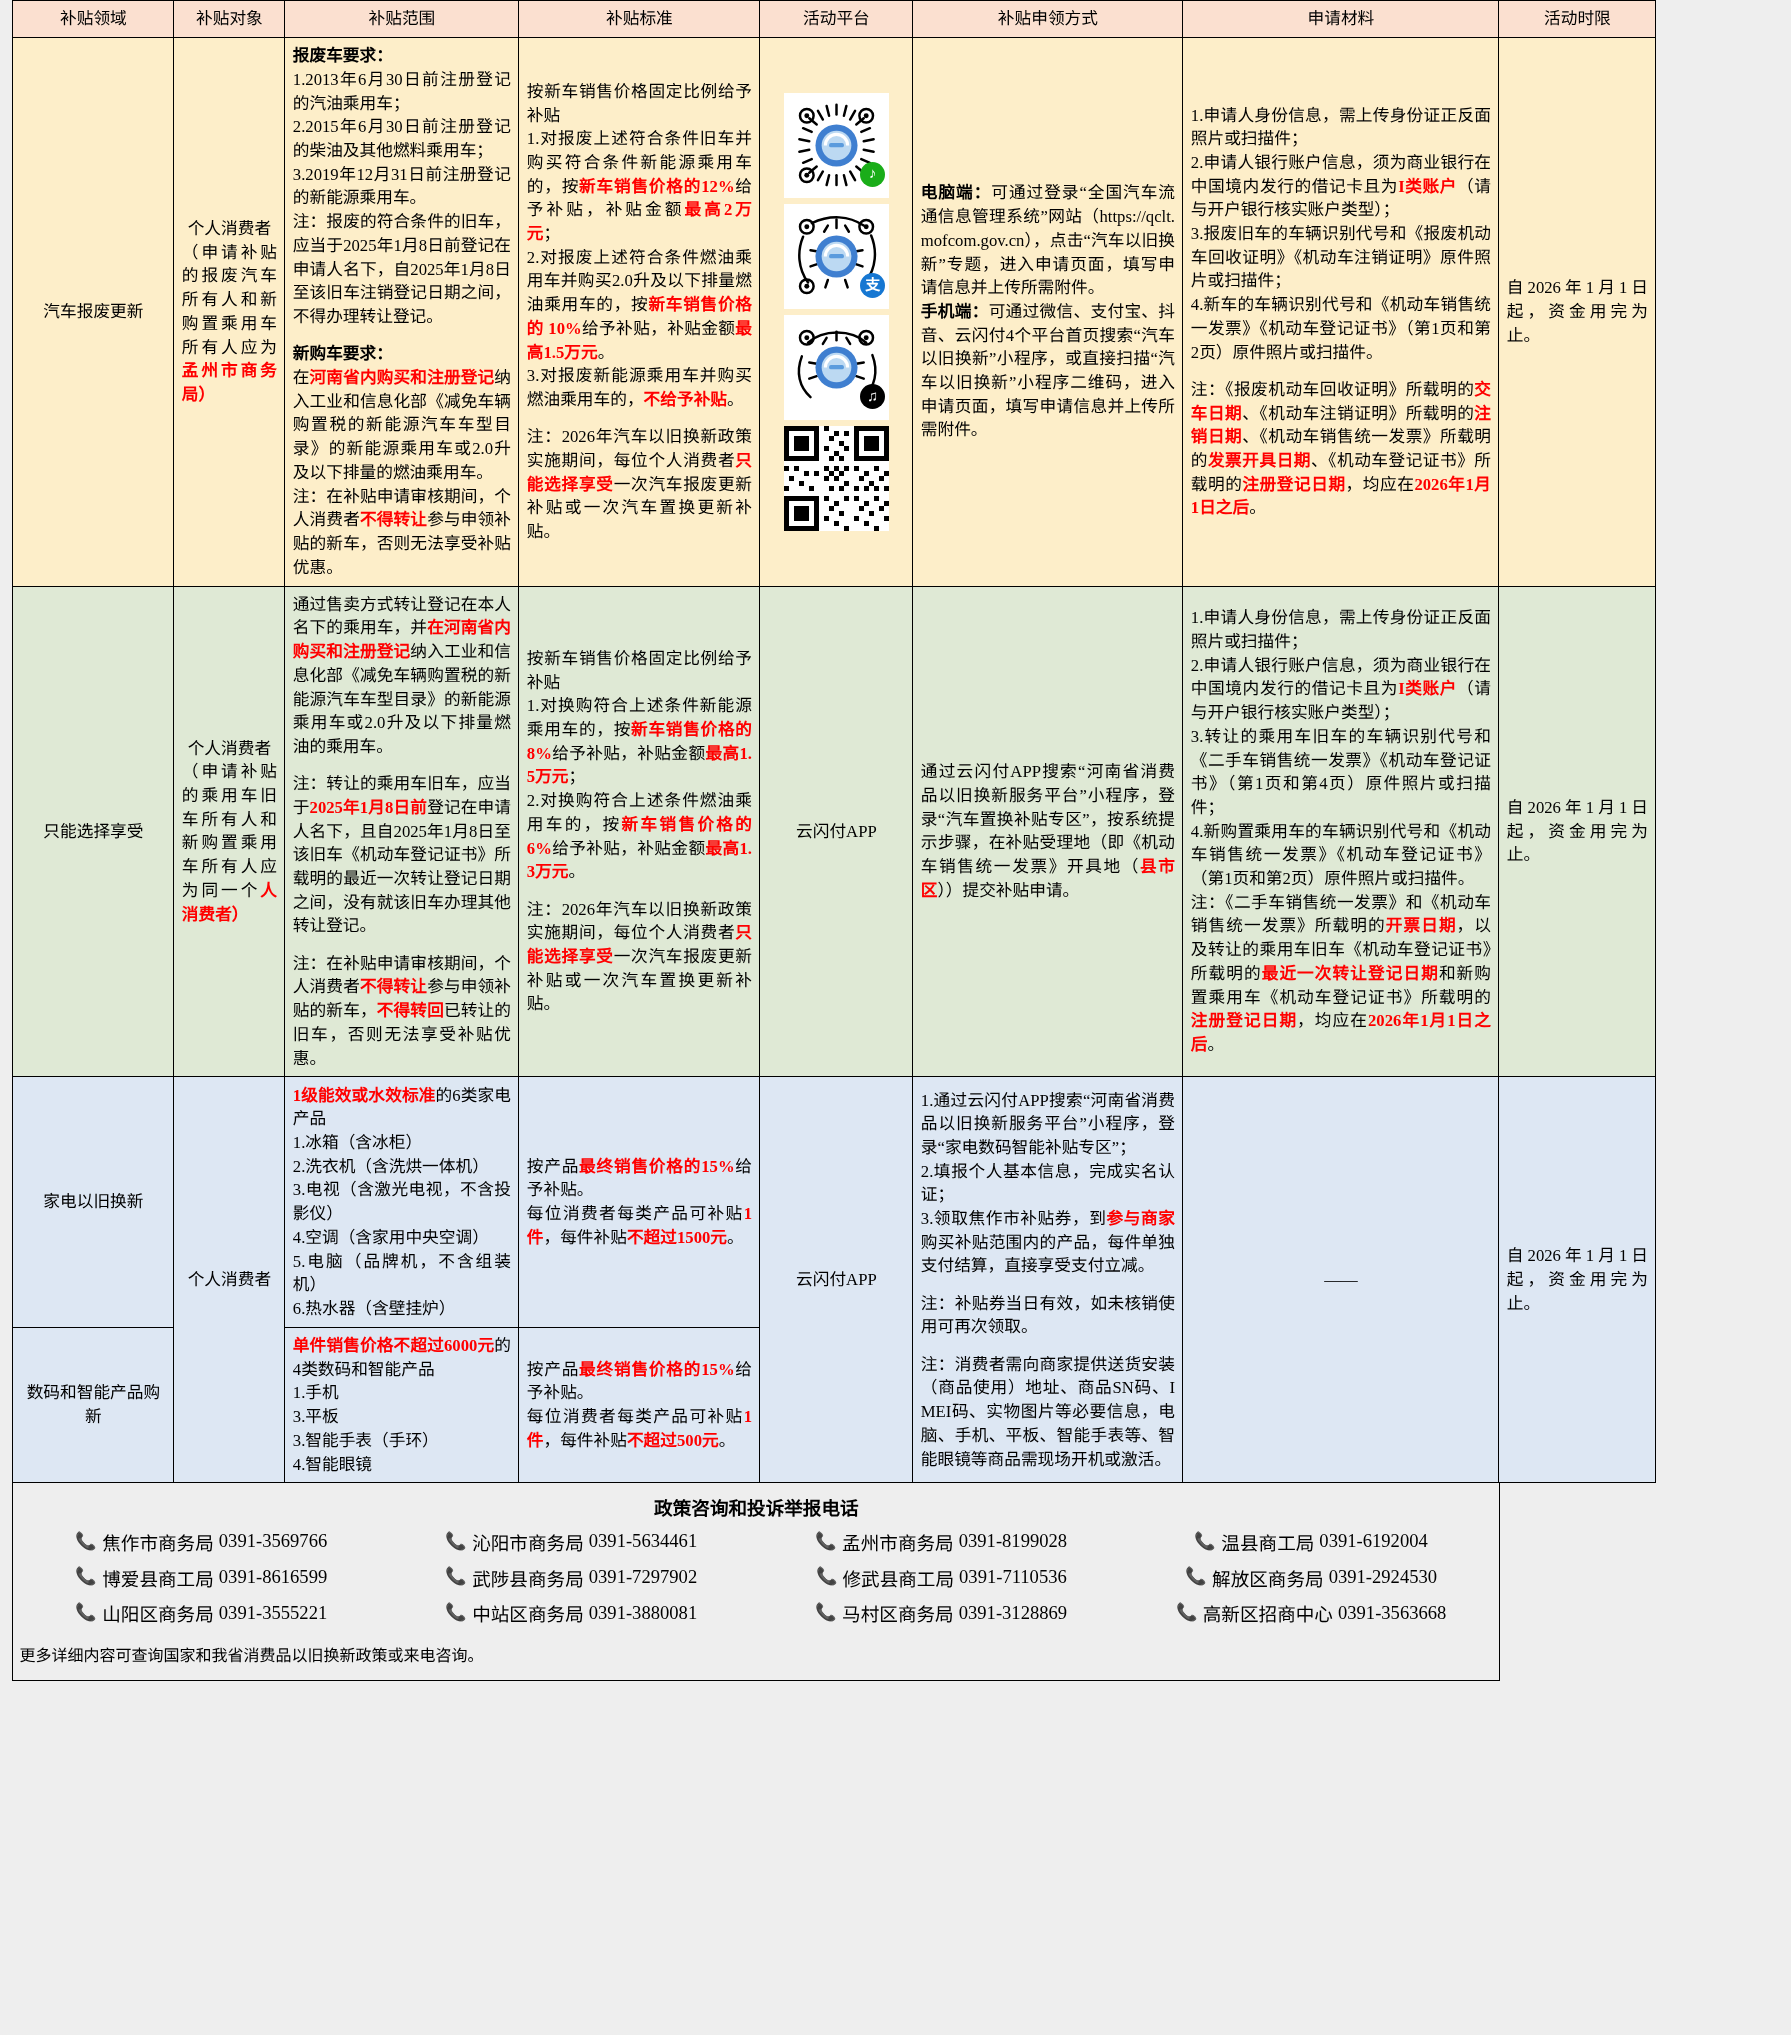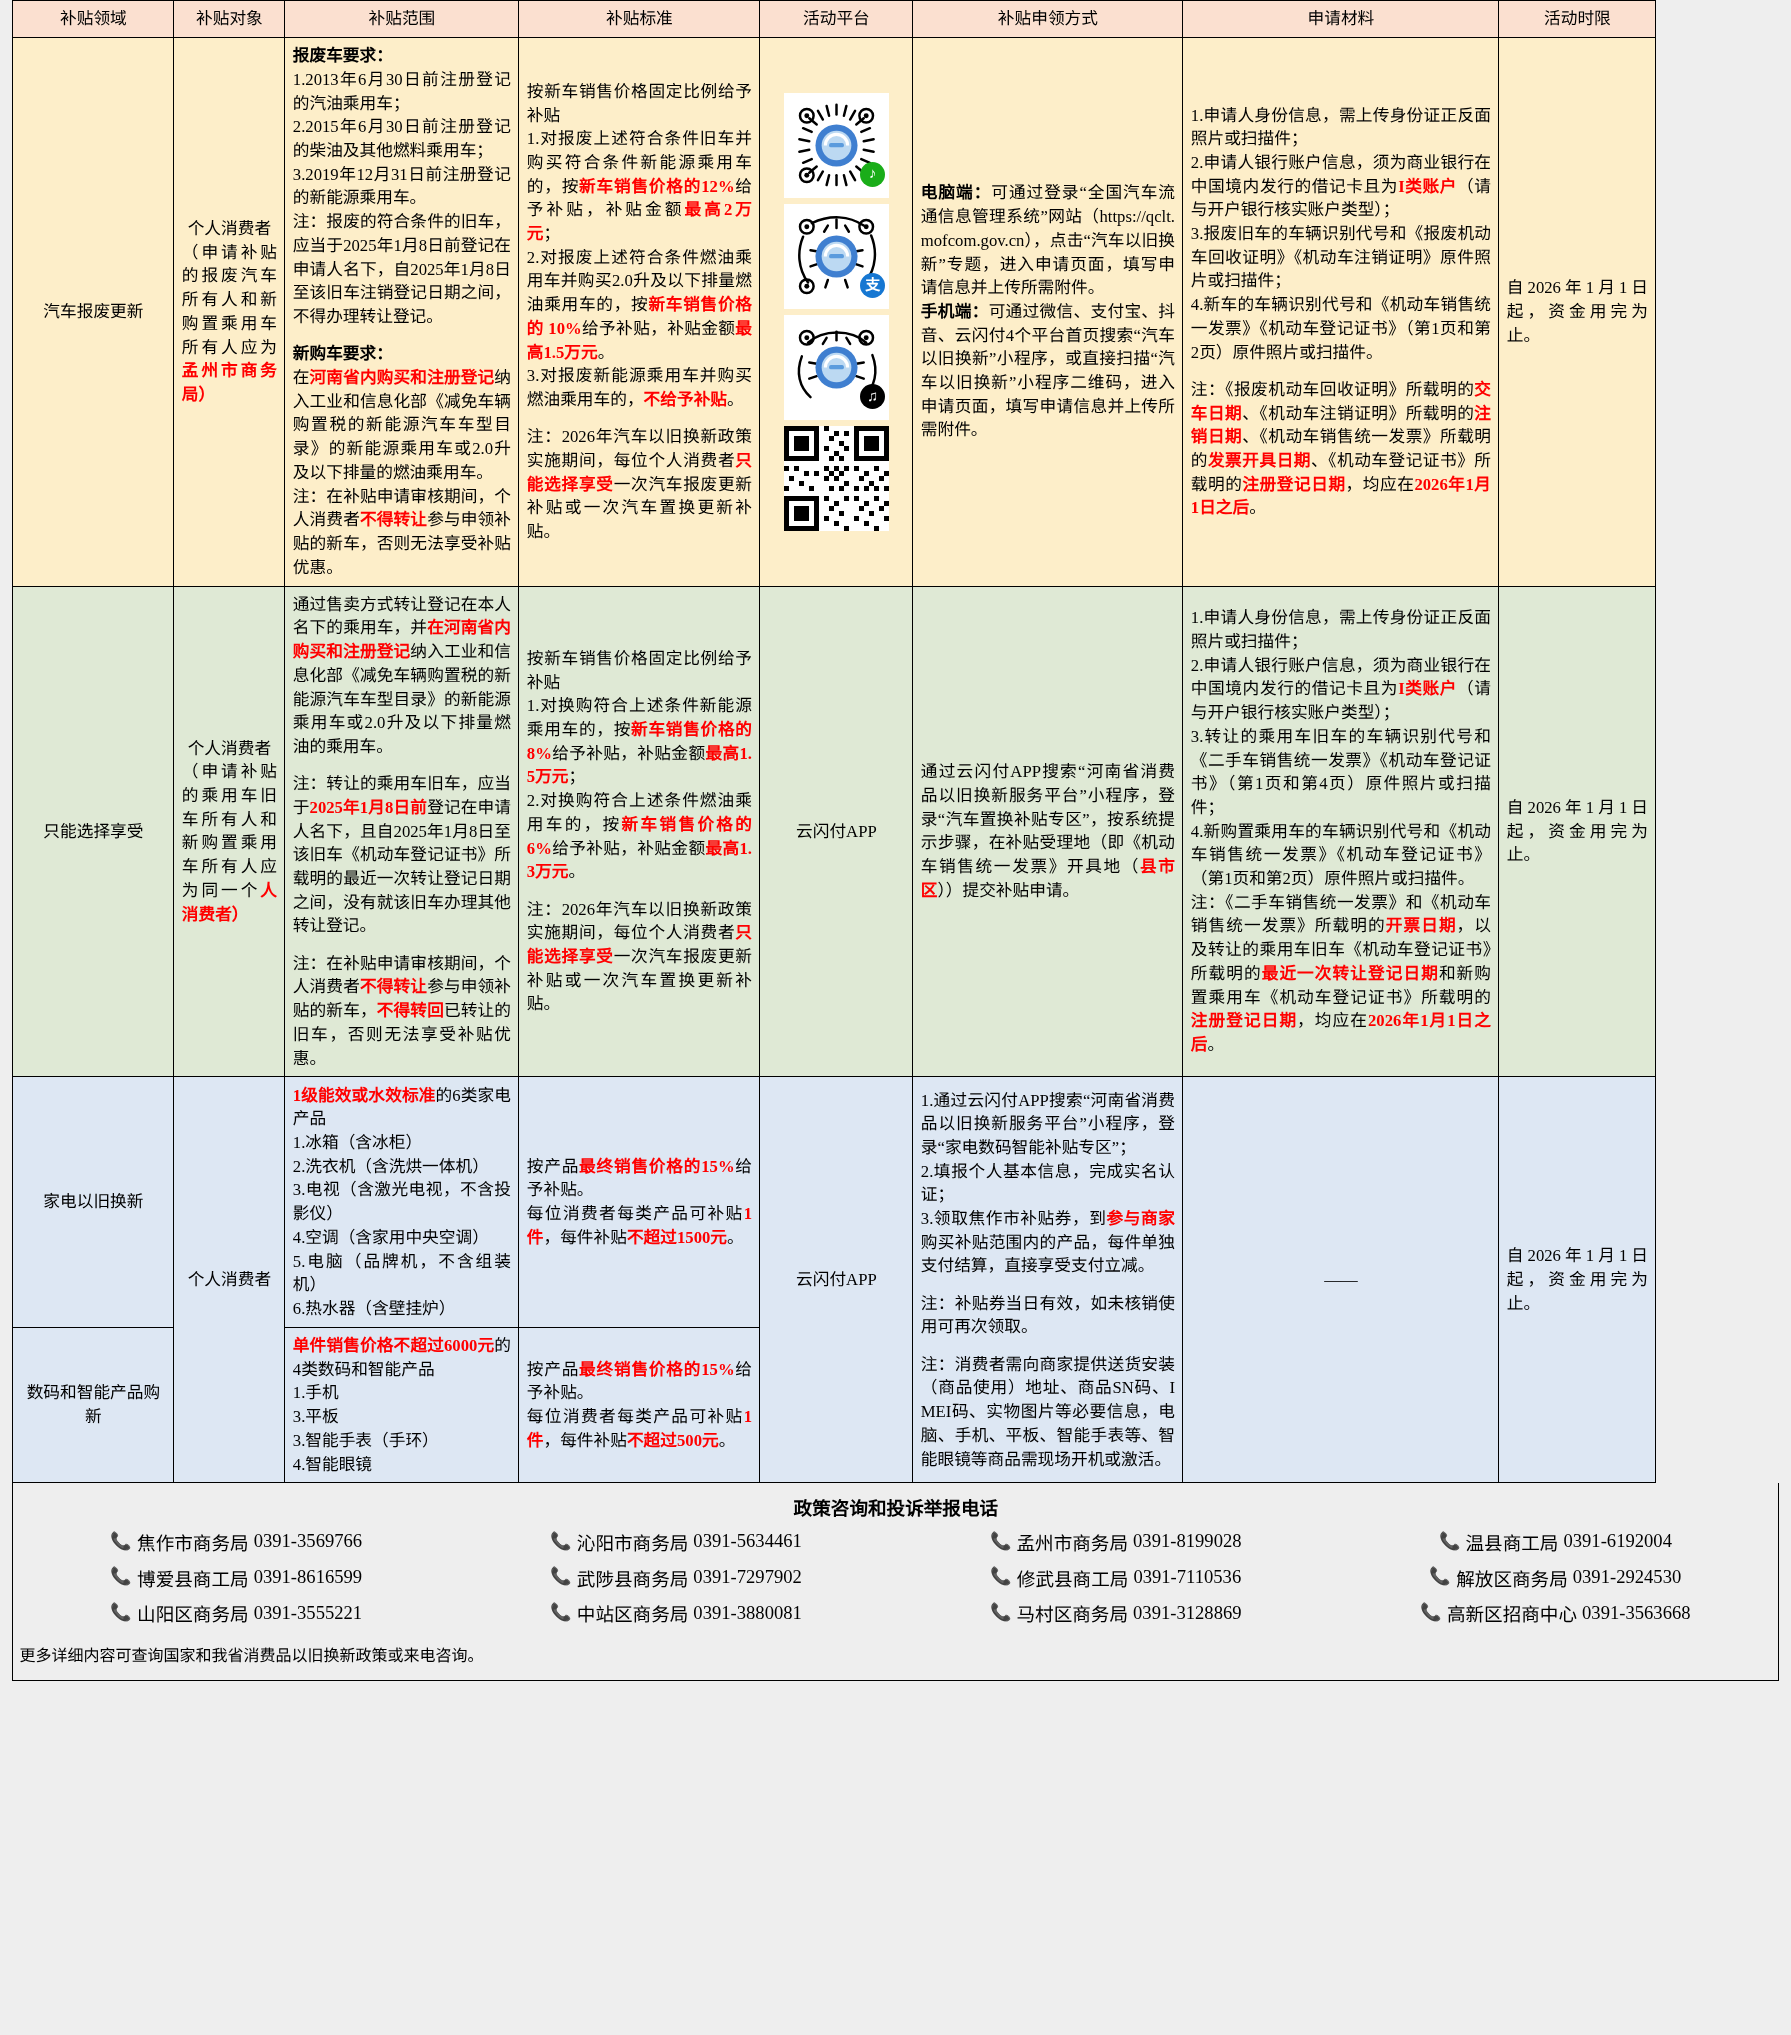--- a/index.html
+++ b/index.html
@@ -89,21 +89,21 @@
   .badge.blue{background:#1677d2;}
   .badge.dark{background:#000;}
   .plain-qr{width:105px;height:105px;}
   .platform-text{font-size:17.3px;text-align:center;}
 
   .dash{font-size:18.6px;text-align:center;letter-spacing:0;}
 
   
   .footer{
     margin:0 12.4px;
-    width:1767px;
+    width:1488px;
     border:1.2px solid #000;
     border-top:none;
     background:#eeeeee;
     box-sizing:border-box;
     padding:10px 6.2px 13.6px 6.2px;
   }
   .footer-title{
     text-align:center;font-size:18.6px;font-weight:bold;color:#000;margin-bottom:7.4px;
     font-family:"Liberation Sans","DejaVu Sans",sans-serif;
   }

